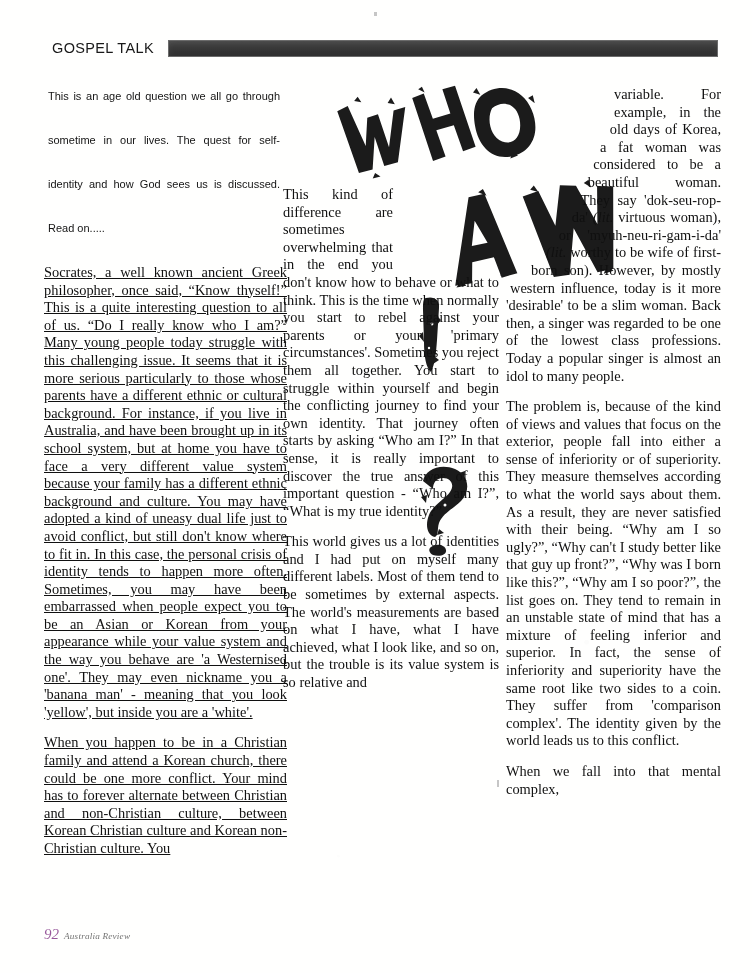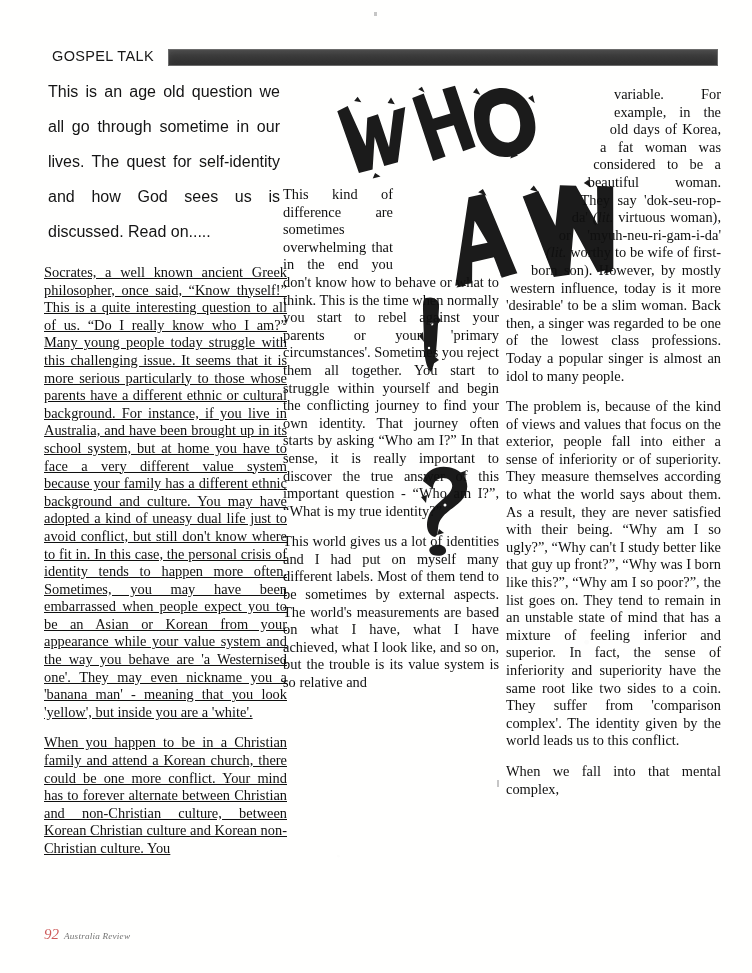--- a/index.html
+++ b/index.html
@@ -39,21 +39,21 @@
   }
 
   
   .kicker-row {
     position: absolute;
     left: 52px;
     top: 40px;
     width: 666px;
     height: 26px;
     display: flex;
-    align-items: flex-end;
+    align-items: flex-start;
   }
   .kicker {
     font-family: "Liberation Sans", "DejaVu Sans", sans-serif;
     font-size: 14.5px;
     letter-spacing: .35px;
     color: #1b1b1b;
     white-space: nowrap;
     padding-bottom: 2px;
   }
   .kicker-bar {
@@ -65,22 +65,22 @@
     box-shadow: inset 0 0 6px rgba(255,255,255,.06);
   }
 
   
   .lead {
     position: absolute;
     left: 48px;
     top: 74px;
     width: 232px;
     font-family: "Liberation Sans", "DejaVu Sans", sans-serif;
-    font-size: 16px;
-    line-height: 35px;
+    font-size: 11px;
+    line-height: 44px;
     text-align: justify;
     color: #161616;
   }
   .lead span { display: inline; }
 
   
   .col {
     position: absolute;
     text-align: justify;
     font-size: 14.4px;
@@ -134,21 +134,21 @@
     left: 44px;
     top: 926px;
     display: flex;
     align-items: baseline;
     gap: 5px;
     opacity: .72;
   }
   .folio {
     font-size: 15px;
     font-style: italic;
-    color: #b91c1c;
+    color: #701a75;
   }
   .pub {
     font-size: 9.2px;
     font-style: italic;
     letter-spacing: .2px;
     color: #3b3b3b;
     filter: blur(.25px);
   }
 </style>
 </head>

